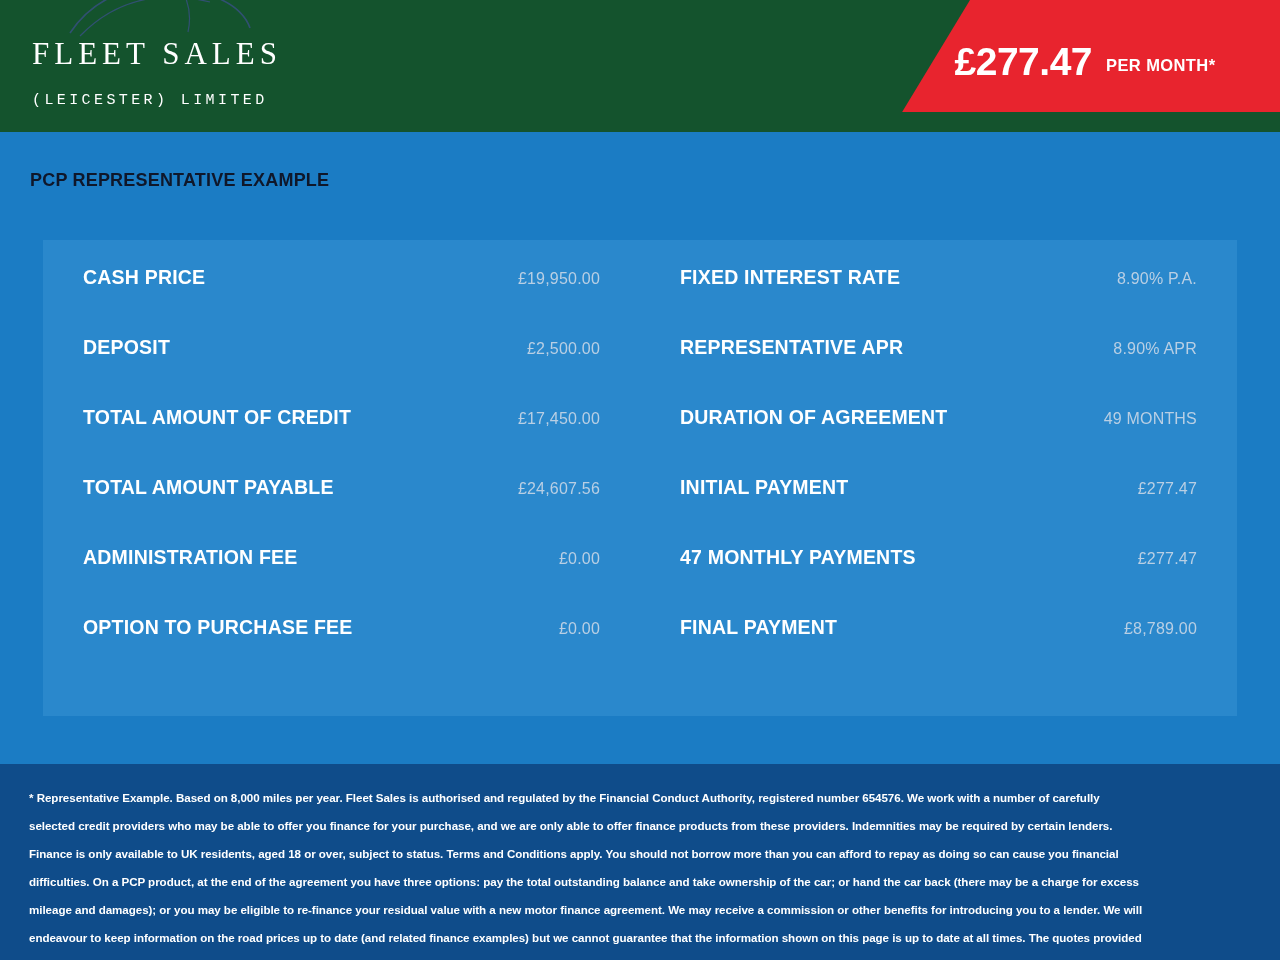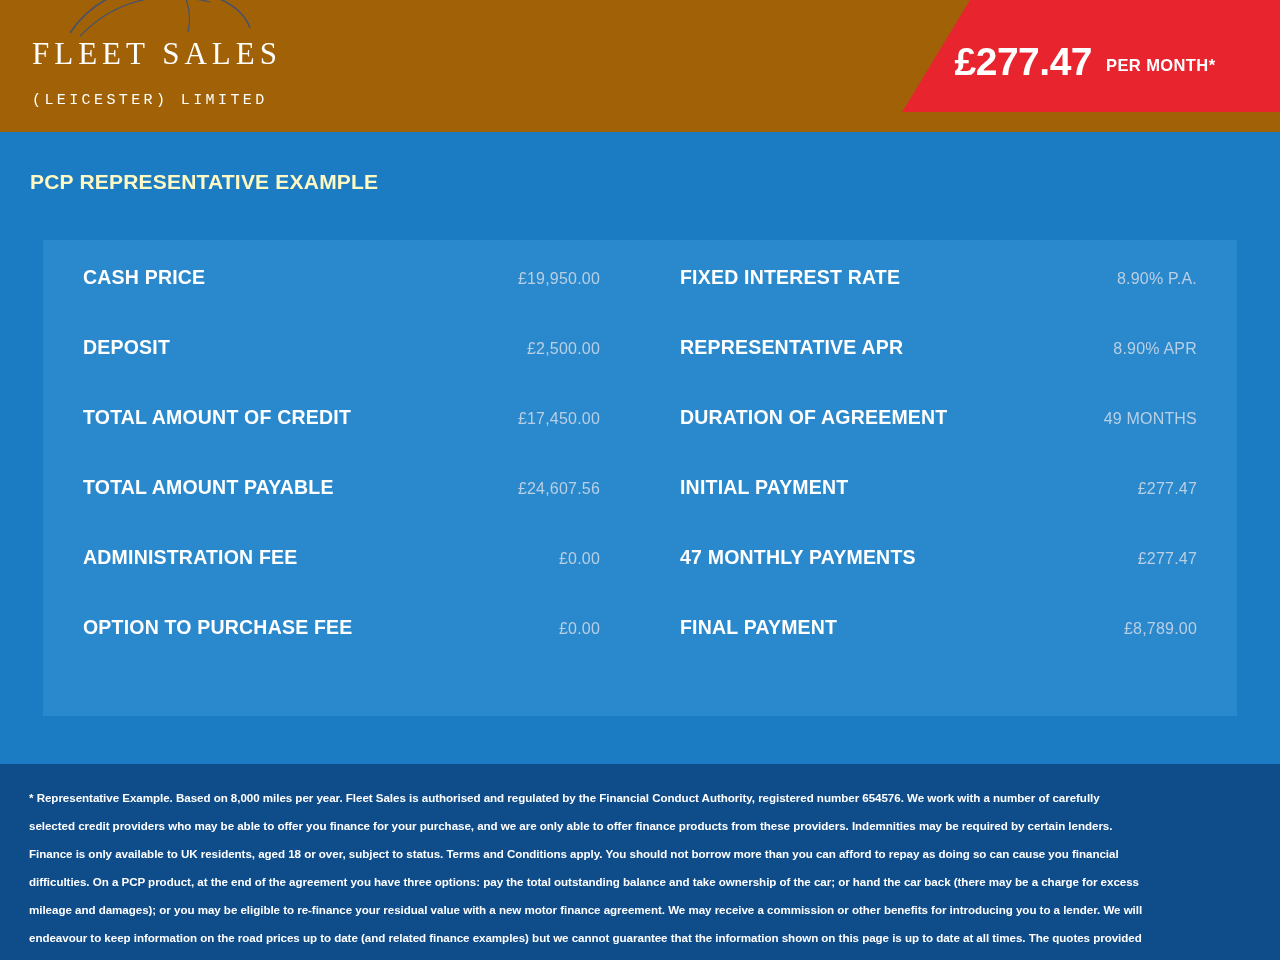--- a/index.html
+++ b/index.html
@@ -12,21 +12,21 @@
     font-family: "Liberation Sans", sans-serif;
     background: #1b7cc4;
     overflow: hidden;
   }
 
   
   .header {
     position: relative;
     width: 1280px;
     height: 132px;
-    background: #a16207;
+    background: #14532d;
     overflow: hidden;
   }
   .brand {
     position: absolute;
     left: 32px;
     top: 36px;
     color: #ffffff;
   }
   .brand-line1 {
     font-family: "Liberation Serif", serif;
@@ -91,23 +91,23 @@
   .main {
     position: relative;
     width: 1280px;
     height: 632px;
     background: #1b7cc4;
   }
   .section-title {
     position: absolute;
     left: 30px;
     top: 38px;
-    font-size: 21px;
-    font-weight: bold;
-    color: #fef9c3;
+    font-size: 18px;
+    font-weight: bold;
+    color: #0f172a;
     letter-spacing: 0.2px;
   }
   .panels {
     position: absolute;
     left: 29px;
     top: 108px;
     width: 1222px;
     display: flex;
     justify-content: center;
   }

